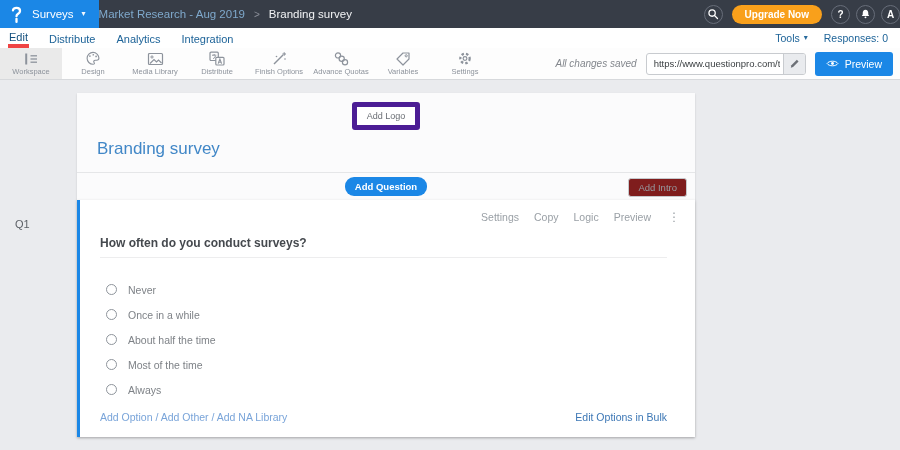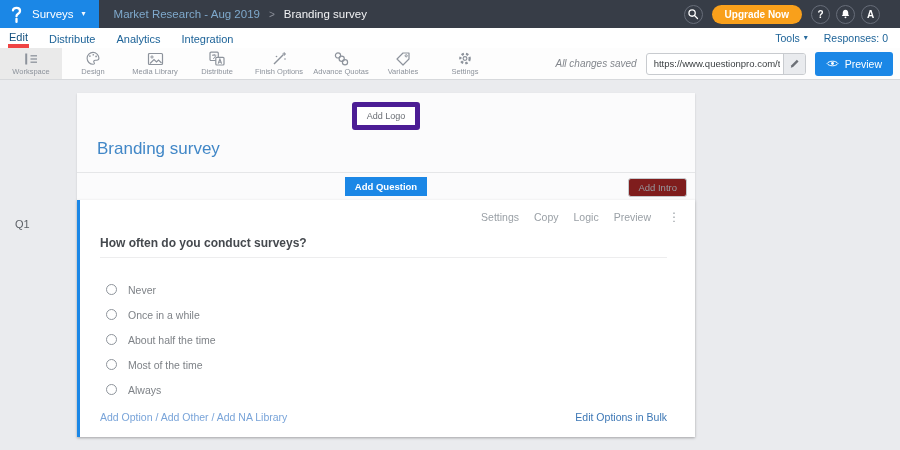--- a/index.html
+++ b/index.html
@@ -8,25 +8,25 @@
     --link-dark:#3c77b5; --annotation-red:#e8212d;
   }
   *{box-sizing:border-box}
   body{margin:0;width:900px;height:450px;font-family:"Liberation Sans",sans-serif;background:#eaebee;overflow:hidden}
 
   
   .topbar{height:28px;background:var(--topbar-bg);display:flex;align-items:center;color:#fff}
   .logo-sec{background:var(--accent);height:100%;display:flex;align-items:center;padding:0 13px 0 9px;gap:8px;cursor:pointer}
   .surveys-label{font-size:11.5px}
   .caret{font-size:8px;line-height:8px;opacity:.95}
-  .crumbs{margin-left:15px;font-size:11.5px;display:flex;gap:9px;align-items:center}
+  .crumbs{margin-left:0;font-size:11.5px;display:flex;gap:9px;align-items:center}
   .crumb-parent{color:#7fa9cc;cursor:pointer}
   .crumb-sep{color:#8b8f99;font-size:10px}
   .crumb-current{color:#f2f3f5}
-  .top-right{margin-left:auto;display:flex;align-items:center;gap:6px;padding-right:20px}
+  .top-right{margin-left:auto;display:flex;align-items:center;gap:6px;padding-right:0}
   .circle-btn{width:19px;height:19px;border:1.5px solid #676d79;border-radius:50%;display:flex;align-items:center;justify-content:center;color:#fff;font-size:10px;font-weight:bold;cursor:pointer;flex:none}
   .upgrade-btn{background:var(--upgrade-orange);border-radius:10px;padding:4px 13px;font-size:10px;font-weight:bold;color:#fff;margin:0 3px;cursor:pointer;white-space:nowrap}
 
   
   .tabs-row{height:20px;background:#fff;display:flex;align-items:center;padding-left:8px}
   .tab{font-size:11px;color:var(--tab-blue);margin-right:19px;padding:2px 1px 1px;cursor:pointer;white-space:nowrap}
   .tab.active{color:#14507e;border-bottom:4px solid #ef4444}
   .tabs-right{margin-left:auto;display:flex;align-items:center;gap:16px;padding-right:12px;font-size:10.5px;color:var(--tab-blue)}
   .tools-wrap{display:flex;align-items:center;gap:4px;cursor:pointer}
 
@@ -44,21 +44,21 @@
   .preview-btn{background:var(--accent);color:#fff;border-radius:3px;height:24px;display:flex;align-items:center;gap:6px;padding:0 11px;font-size:10.5px;cursor:pointer;white-space:nowrap}
 
   
   .main{position:relative;height:370px;background:#eaebee}
   .q-id{position:absolute;left:15px;top:138px;font-size:11px;color:#5d6167}
   .card{position:absolute;left:77px;top:13px;width:618px;background:#fbfbfc;box-shadow:0 1px 2px rgba(0,0,0,.14)}
   .logo-row{display:flex;justify-content:center;padding-top:9px}
   .add-logo-btn{background:#fff;border:5px solid #4c1d95;border-radius:3px;font-size:9px;color:#6a6e74;padding:4px 10px;cursor:pointer}
   .survey-title{font-size:17px;color:var(--title-blue);padding:9px 20px 13px;cursor:text}
   .band{border-top:1px solid #e5e6e8;height:28px;position:relative;display:flex;align-items:center;justify-content:center}
-  .add-question-btn{background:var(--accent);color:#fff;font-size:9.5px;font-weight:bold;border-radius:0;padding:4px 10px;cursor:pointer}
+  .add-question-btn{background:var(--accent);color:#fff;font-size:9.5px;font-weight:bold;border-radius:9px;padding:4px 10px;cursor:pointer}
   .add-intro-btn{position:absolute;right:8px;top:5px;background:#7f1d1d;border:1px solid #c6c9cd;border-radius:3px;font-size:9.5px;color:#979ba1;padding:3px 9px;cursor:pointer}
   .qblock{background:#fff;border-left:3px solid var(--accent);box-shadow:0 1px 3px rgba(0,0,0,.18)}
   .q-actions{display:flex;justify-content:flex-end;align-items:center;gap:15px;padding:11px 15px 0 0;font-size:10.5px;color:#9aa0a6}
   .q-action{cursor:pointer}
   .dots{font-size:12px;color:#9aa0a6;cursor:pointer;margin-left:2px;line-height:11px}
   .q-text{margin:13px 28px 8px 20px;padding-bottom:7px;border-bottom:1px solid #ededee;font-size:12px;font-weight:bold;color:#45494e;cursor:text}
   .options{padding:11px 0 0 26px}
   .option-row{display:flex;align-items:center;gap:11px;height:25px;cursor:pointer}
   .radio{width:11px;height:11px;border:1px solid #8f959c;border-radius:50%;background:#fff;flex:none}
   .option-label{font-size:10.5px;color:#7e8287}

